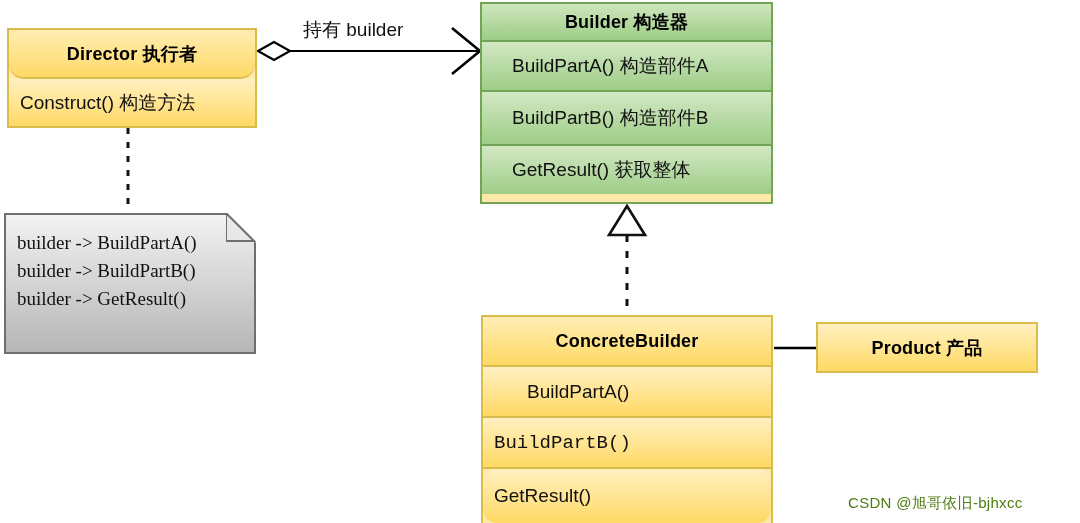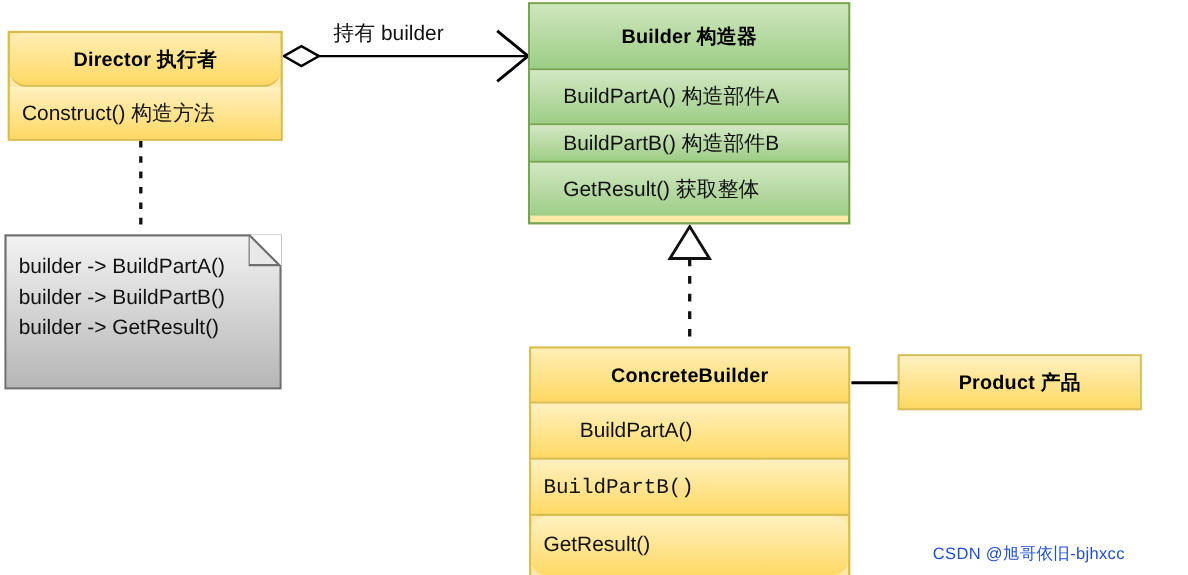--- a/index.html
+++ b/index.html
@@ -100,21 +100,21 @@
   
   .edge-label {
     position: absolute;
     font-size: 19px;
     color: #111;
     white-space: nowrap;
   }
   .watermark {
     position: absolute;
     font-size: 15px;
-    color: #1d4ed8;
+    color: #4d7c0f;
     white-space: nowrap;
     letter-spacing: .3px;
   }
 </style>
 </head>
 <body>
 
 <svg id="canvas" viewBox="0 0 1080 523" xmlns="http://www.w3.org/2000/svg">
 
   <g>
@@ -137,27 +137,27 @@
     <polygon points="853,348 826,338 831,348 826,358" fill="#000"></polygon>
   </g>
 </svg>
 
 <div class="uml-class yellow" style="left:7px; top:28px; width:250px; height:100px;">
   <div class="uml-row uml-title" style="height:49px;border-radius:15px;">Director 执行者</div>
   <div class="uml-row uml-member last" style="height:47px;">Construct() 构造方法</div>
 </div>
 
 <div class="uml-class green" style="left:480px; top:2px; width:293px; height:202px;">
-  <div class="uml-row uml-title" style="height:60px;">Builder 构造器</div>
+  <div class="uml-row uml-title" style="height:38px;">Builder 构造器</div>
   <div class="uml-row uml-member" style="height:50px;">BuildPartA()  构造部件A</div>
-  <div class="uml-row uml-member" style="height:34px;">BuildPartB() 构造部件B</div>
+  <div class="uml-row uml-member" style="height:54px;">BuildPartB() 构造部件B</div>
   <div class="uml-row uml-member last" style="height:48px;">GetResult() 获取整体</div>
 </div>
 
-<div class="uml-note" style="left:4px; top:213px; width:252px; height:141px;">
+<div class="uml-note" style="left:4px; top:213px; width:252px; height:141px;font-family:Liberation Serif, serif;">
   <div class="note-lines">
     <div>builder -&gt; BuildPartA()</div>
     <div>builder -&gt; BuildPartB()</div>
     <div>builder -&gt; GetResult()</div>
   </div>
   <svg class="note-fold-edge" viewBox="0 0 30 30" xmlns="http://www.w3.org/2000/svg">
     <polygon points="0,0 30,30 30,0" fill="#ffffff"></polygon>
     <polygon points="0,0 0,28 28,28" fill="#e8e8e8" stroke="#6f6f6f" stroke-width="2"></polygon>
   </svg>
 </div>

